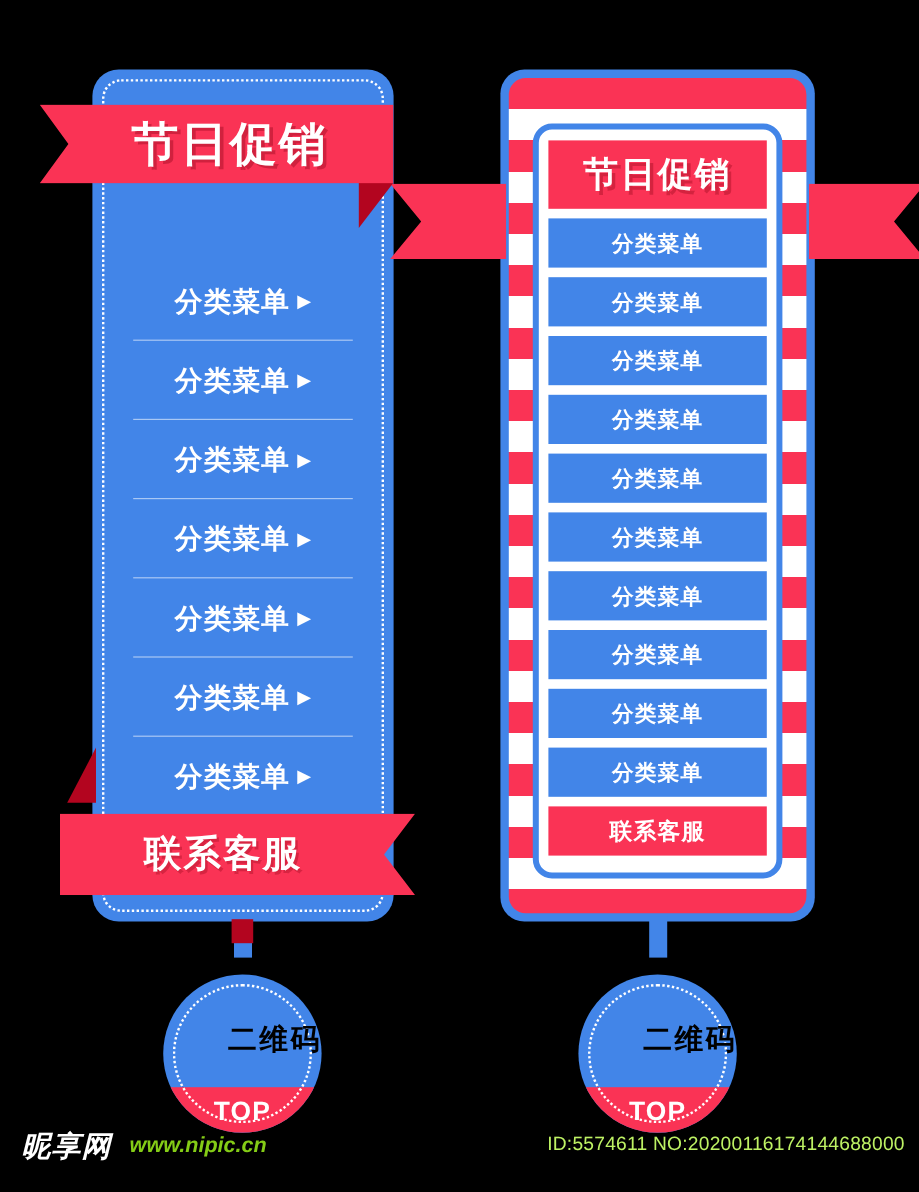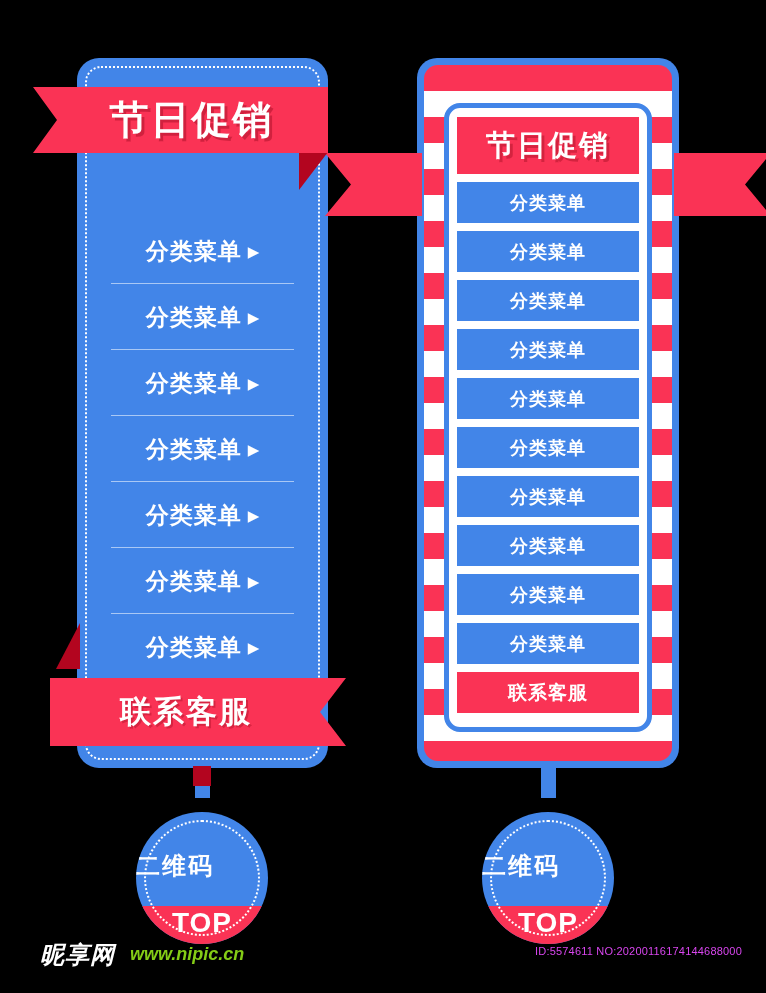--- a/index.html
+++ b/index.html
@@ -293,47 +293,46 @@
     bottom: 8px;
     border: 2px dotted #ffffff;
     border-radius: 50%;
     box-sizing: border-box;
   }
   .circle-qr {
     position: absolute;
     left: 0;
     right: 0;
     top: 38px;
-    text-align: left;
-    color: #ffffff;
+    text-align: right;
+    color: #000000;
     font-size: 24px;
     font-weight: bold;
     letter-spacing: 2px;
   }
   .circle-top {
     position: absolute;
     left: 0;
     right: 0;
     bottom: 5px;
     text-align: center;
     color: #ffffff;
-    font-size: 28px;
+    font-size: 22px;
     font-weight: bold;
     letter-spacing: 1px;
   }
 
   
   #footer {
     position: absolute;
     left: 0;
-    right: 12px;
+    right: 0;
     bottom: 0;
     height: 62px;
     z-index: 20;
-    margin-left: 22px;
   }
   .wm-logo {
     position: absolute;
     left: 18px;
     top: 8px;
     color: #ffffff;
     font-size: 24px;
     font-weight: bold;
     font-style: italic;
     letter-spacing: 1px;
@@ -345,22 +344,22 @@
     top: 13px;
     color: #84cc16;
     font-size: 18px;
     font-weight: bold;
     font-style: italic;
   }
   .wm-id {
     position: absolute;
     right: 12px;
     top: 14px;
-    color: #d946ef;
-    font-size: 11px;
+    color: #bef264;
+    font-size: 16px;
     letter-spacing: 0.2px;
   }
 </style>
 </head>
 <body>
 
 <div id="left-panel">
 
   <div class="lp-body"></div>
   <div class="lp-dotted"></div>

